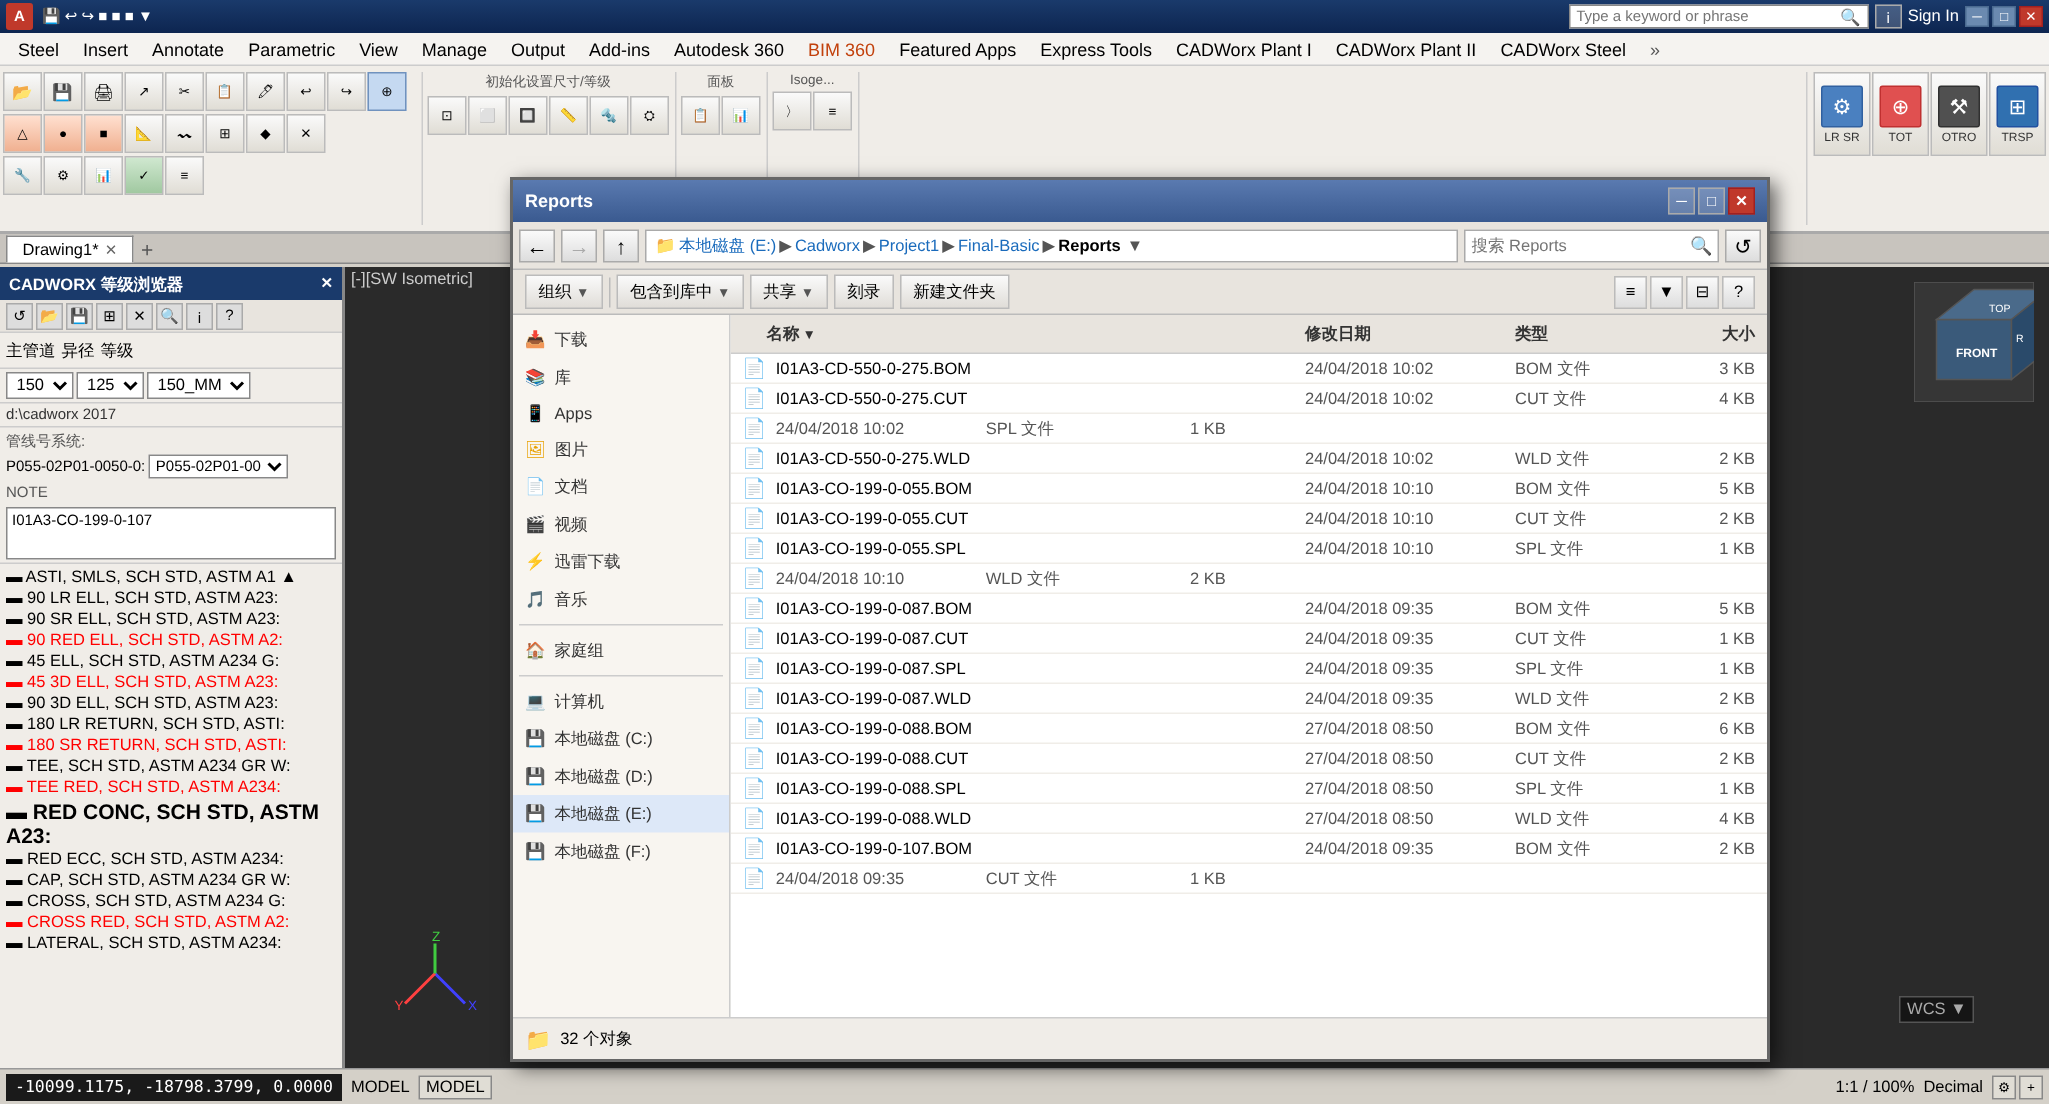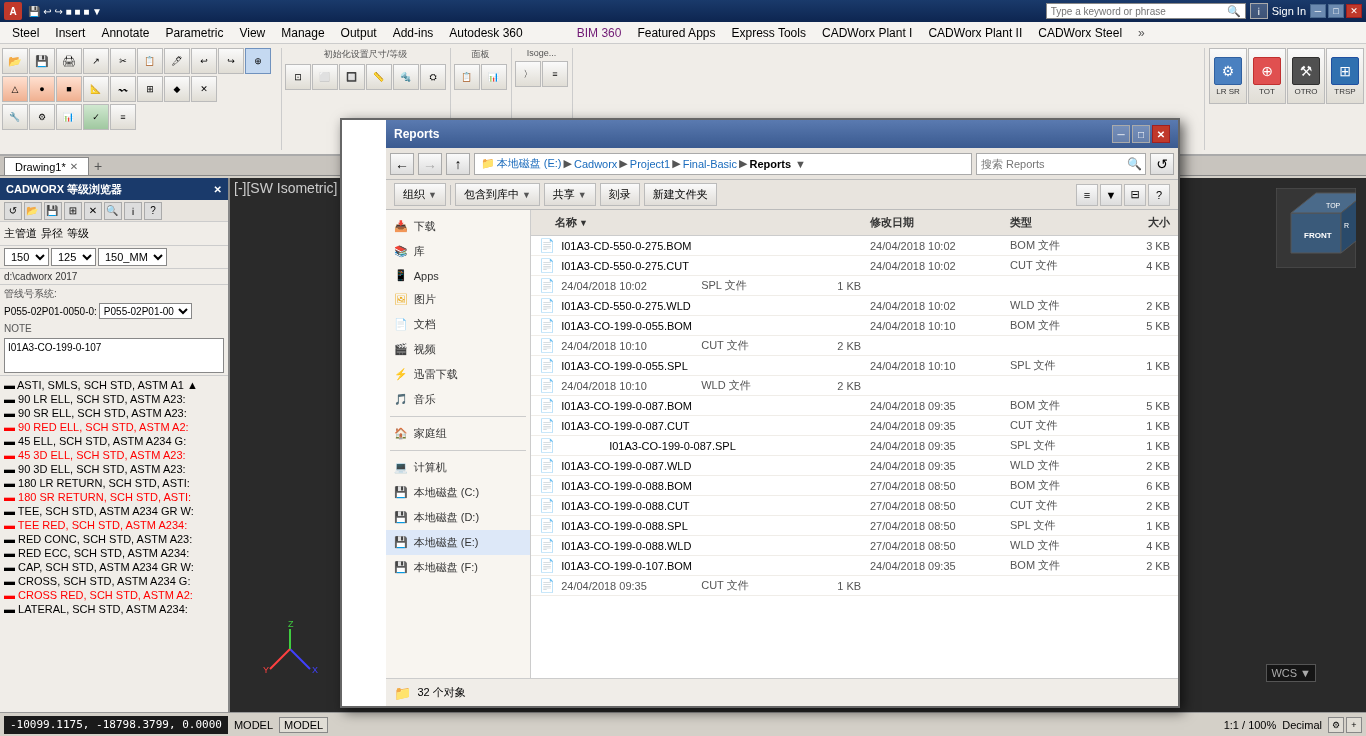--- a/index.html
+++ b/index.html
@@ -31,21 +31,21 @@
 <div style="height:22px;background:#f5f3f0;display:flex;align-items:center;padding:0 4px;border-bottom:1px solid #ccc;font-size:12px;">
   <div style="padding:2px 8px;cursor:pointer;color:#000;">Steel</div>
   <div style="padding:2px 8px;cursor:pointer;color:#000;">Insert</div>
   <div style="padding:2px 8px;cursor:pointer;color:#000;">Annotate</div>
   <div style="padding:2px 8px;cursor:pointer;color:#000;">Parametric</div>
   <div style="padding:2px 8px;cursor:pointer;color:#000;">View</div>
   <div style="padding:2px 8px;cursor:pointer;color:#000;">Manage</div>
   <div style="padding:2px 8px;cursor:pointer;color:#000;">Output</div>
   <div style="padding:2px 8px;cursor:pointer;color:#000;">Add-ins</div>
   <div style="padding:2px 8px;cursor:pointer;color:#000;">Autodesk 360</div>
-  <div style="padding:2px 8px;cursor:pointer;color:#701a75;margin-left:38px;">BIM 360</div>
+  <div style="padding:2px 8px;cursor:pointer;color:#c2410c;">BIM 360</div>
   <div style="padding:2px 8px;cursor:pointer;color:#000;">Featured Apps</div>
   <div style="padding:2px 8px;cursor:pointer;color:#000;">Express Tools</div>
   <div style="padding:2px 8px;cursor:pointer;color:#000;">CADWorx Plant I</div>
   <div style="padding:2px 8px;cursor:pointer;color:#000;">CADWorx Plant II</div>
   <div style="padding:2px 8px;cursor:pointer;color:#000;">CADWorx Steel</div>
   <div style="padding:2px 8px;cursor:pointer;color:#555;">»</div>
 </div>
 
 <div style="height:112px;background:#f0ede8;border-bottom:2px solid #aaa;overflow:hidden;display:flex;align-items:flex-start;padding:4px 2px;gap:1px;">
 
@@ -215,21 +215,21 @@
     </div>
     <div style="font-size:11px;padding:1px 4px;cursor:pointer;color:red;">
       <span>▬</span> 180 SR RETURN, SCH STD, ASTI:
     </div>
     <div style="font-size:11px;padding:1px 4px;cursor:pointer;">
       <span>▬</span> TEE, SCH STD, ASTM A234 GR W:
     </div>
     <div style="font-size:11px;padding:1px 4px;cursor:pointer;color:red;">
       <span>▬</span> TEE RED, SCH STD, ASTM A234:
     </div>
-    <div style="font-size:11px;padding:1px 4px;cursor:pointer;">
+    <div style="font-size:14px;padding:1px 4px;cursor:pointer;font-weight:bold;">
       <span>▬</span> RED CONC, SCH STD, ASTM A23:
     </div>
     <div style="font-size:11px;padding:1px 4px;cursor:pointer;">
       <span>▬</span> RED ECC, SCH STD, ASTM A234:
     </div>
     <div style="font-size:11px;padding:1px 4px;cursor:pointer;">
       <span>▬</span> CAP, SCH STD, ASTM A234 GR W:
     </div>
     <div style="font-size:11px;padding:1px 4px;cursor:pointer;">
       <span>▬</span> CROSS, SCH STD, ASTM A234 G:
@@ -237,21 +237,21 @@
     <div style="font-size:11px;padding:1px 4px;cursor:pointer;color:red;">
       <span>▬</span> CROSS RED, SCH STD, ASTM A2:
     </div>
     <div style="font-size:11px;padding:1px 4px;cursor:pointer;">
       <span>▬</span> LATERAL, SCH STD, ASTM A234:
     </div>
   </div>
 </div>
 
 <div style="position:absolute;top:178px;left:230px;right:0;bottom:24px;background:#2a2a2a;">
-  <div style="position:absolute;top:2px;left:4px;color:#ccc;font-size:14px;">[-][SW Isometric]</div>
+  <div style="position:absolute;top:2px;left:4px;color:#ccc;font-size:11px;">[-][SW Isometric]</div>
 
   <div style="position:absolute;bottom:30px;left:30px;">
     <svg width="60" height="60">
       <line x1="30" y1="30" x2="50" y2="50" stroke="#4040ff" stroke-width="2"></line>
       <line x1="30" y1="30" x2="10" y2="50" stroke="#ff4040" stroke-width="2"></line>
       <line x1="30" y1="30" x2="30" y2="10" stroke="#40cc40" stroke-width="2"></line>
       <text x="52" y="54" fill="#4040ff" font-size="9">X</text>
       <text x="3" y="54" fill="#ff4040" font-size="9">Y</text>
       <text x="28" y="8" fill="#40cc40" font-size="9">Z</text>
     </svg>
@@ -266,21 +266,21 @@
       <polygon points="65,25 90,5 90,45 65,65" fill="#2a4a6a" stroke="#555"></polygon>
       <text x="28" y="50" fill="white" font-size="8" font-weight="bold">FRONT</text>
       <text x="50" y="20" fill="white" font-size="7">TOP</text>
       <text x="68" y="40" fill="white" font-size="7">R</text>
     </svg>
   </div>
 
   <div style="position:absolute;bottom:30px;right:50px;color:#aaa;font-size:11px;border:1px solid #555;padding:2px 4px;background:rgba(0,0,0,0.5);">WCS ▼</div>
 </div>
 
-<div style="position:absolute;top:118px;left:340px;width:840px;height:590px;background:white;border:2px solid #666;box-shadow:4px 4px 12px rgba(0,0,0,0.6);display:flex;flex-direction:column;z-index:100;padding-left:44px;">
+<div style="position:absolute;top:118px;left:340px;width:840px;height:590px;background:white;border:2px solid #666;box-shadow:4px 4px 12px rgba(0,0,0,0.6);display:flex;flex-direction:column;z-index:100;">
 
   <div style="height:28px;background:linear-gradient(to bottom,#5a7ab0,#3a5a90);color:white;display:flex;align-items:center;justify-content:space-between;padding:0 8px;font-size:12px;font-weight:bold;">
     <span>Reports</span>
     <div style="display:flex;gap:2px;">
       <div style="width:18px;height:18px;background:rgba(255,255,255,0.2);border:1px solid #aaa;display:flex;align-items:center;justify-content:center;font-size:10px;cursor:pointer;color:white;">─</div>
       <div style="width:18px;height:18px;background:rgba(255,255,255,0.2);border:1px solid #aaa;display:flex;align-items:center;justify-content:center;font-size:10px;cursor:pointer;color:white;">□</div>
       <div style="width:18px;height:18px;background:#c0392b;border:1px solid #a02020;display:flex;align-items:center;justify-content:center;font-size:10px;cursor:pointer;color:white;">✕</div>
     </div>
   </div>
 
@@ -448,20 +448,21 @@
     </div>
             <div style="display: flex; align-items: center; padding: 2px 8px; cursor: pointer; border-bottom: 1px solid rgb(240, 237, 232); font-size: 11px;">
       <span style="margin-right:6px;font-size:13px;">📄</span>
       <span style="flex:1;white-space:nowrap;overflow:hidden;text-overflow:ellipsis;">I01A3-CO-199-0-055.BOM</span>
       <span style="width:140px;color:#555;">24/04/2018 10:10</span>
       <span style="width:90px;color:#555;">BOM 文件</span>
       <span style="width:70px;color:#555;text-align:right;">5 KB</span>
     </div>
             <div style="display: flex; align-items: center; padding: 2px 8px; cursor: pointer; border-bottom: 1px solid rgb(240, 237, 232); font-size: 11px;">
       <span style="margin-right:6px;font-size:13px;">📄</span>
+      <span style="flex:1;white-space:nowrap;overflow:hidden;text-overflow:ellipsis;">I01A3-CO-199-0-055.CUT</span>
       <span style="width:140px;color:#555;">24/04/2018 10:10</span>
       <span style="width:90px;color:#555;">CUT 文件</span>
       <span style="width:70px;color:#555;text-align:right;">2 KB</span>
     </div>
             <div style="display: flex; align-items: center; padding: 2px 8px; cursor: pointer; border-bottom: 1px solid rgb(240, 237, 232); font-size: 11px;">
       <span style="margin-right:6px;font-size:13px;">📄</span>
       <span style="flex:1;white-space:nowrap;overflow:hidden;text-overflow:ellipsis;">I01A3-CO-199-0-055.SPL</span>
       <span style="width:140px;color:#555;">24/04/2018 10:10</span>
       <span style="width:90px;color:#555;">SPL 文件</span>
       <span style="width:70px;color:#555;text-align:right;">1 KB</span>
@@ -481,21 +482,21 @@
     </div>
             <div style="display: flex; align-items: center; padding: 2px 8px; cursor: pointer; border-bottom: 1px solid rgb(240, 237, 232); font-size: 11px;">
       <span style="margin-right:6px;font-size:13px;">📄</span>
       <span style="flex:1;white-space:nowrap;overflow:hidden;text-overflow:ellipsis;">I01A3-CO-199-0-087.CUT</span>
       <span style="width:140px;color:#555;">24/04/2018 09:35</span>
       <span style="width:90px;color:#555;">CUT 文件</span>
       <span style="width:70px;color:#555;text-align:right;">1 KB</span>
     </div>
             <div style="display: flex; align-items: center; padding: 2px 8px; cursor: pointer; border-bottom: 1px solid rgb(240, 237, 232); font-size: 11px;">
       <span style="margin-right:6px;font-size:13px;">📄</span>
-      <span style="flex:1;white-space:nowrap;overflow:hidden;text-overflow:ellipsis;margin-left:48px;">I01A3-CO-199-0-087.SPL</span>
+      <span style="flex:1;white-space:nowrap;overflow:hidden;text-overflow:ellipsis;">I01A3-CO-199-0-087.SPL</span>
       <span style="width:140px;color:#555;">24/04/2018 09:35</span>
       <span style="width:90px;color:#555;">SPL 文件</span>
       <span style="width:70px;color:#555;text-align:right;">1 KB</span>
     </div>
             <div style="display: flex; align-items: center; padding: 2px 8px; cursor: pointer; border-bottom: 1px solid rgb(240, 237, 232); font-size: 11px;">
       <span style="margin-right:6px;font-size:13px;">📄</span>
       <span style="flex:1;white-space:nowrap;overflow:hidden;text-overflow:ellipsis;">I01A3-CO-199-0-087.WLD</span>
       <span style="width:140px;color:#555;">24/04/2018 09:35</span>
       <span style="width:90px;color:#555;">WLD 文件</span>
       <span style="width:70px;color:#555;text-align:right;">2 KB</span>

